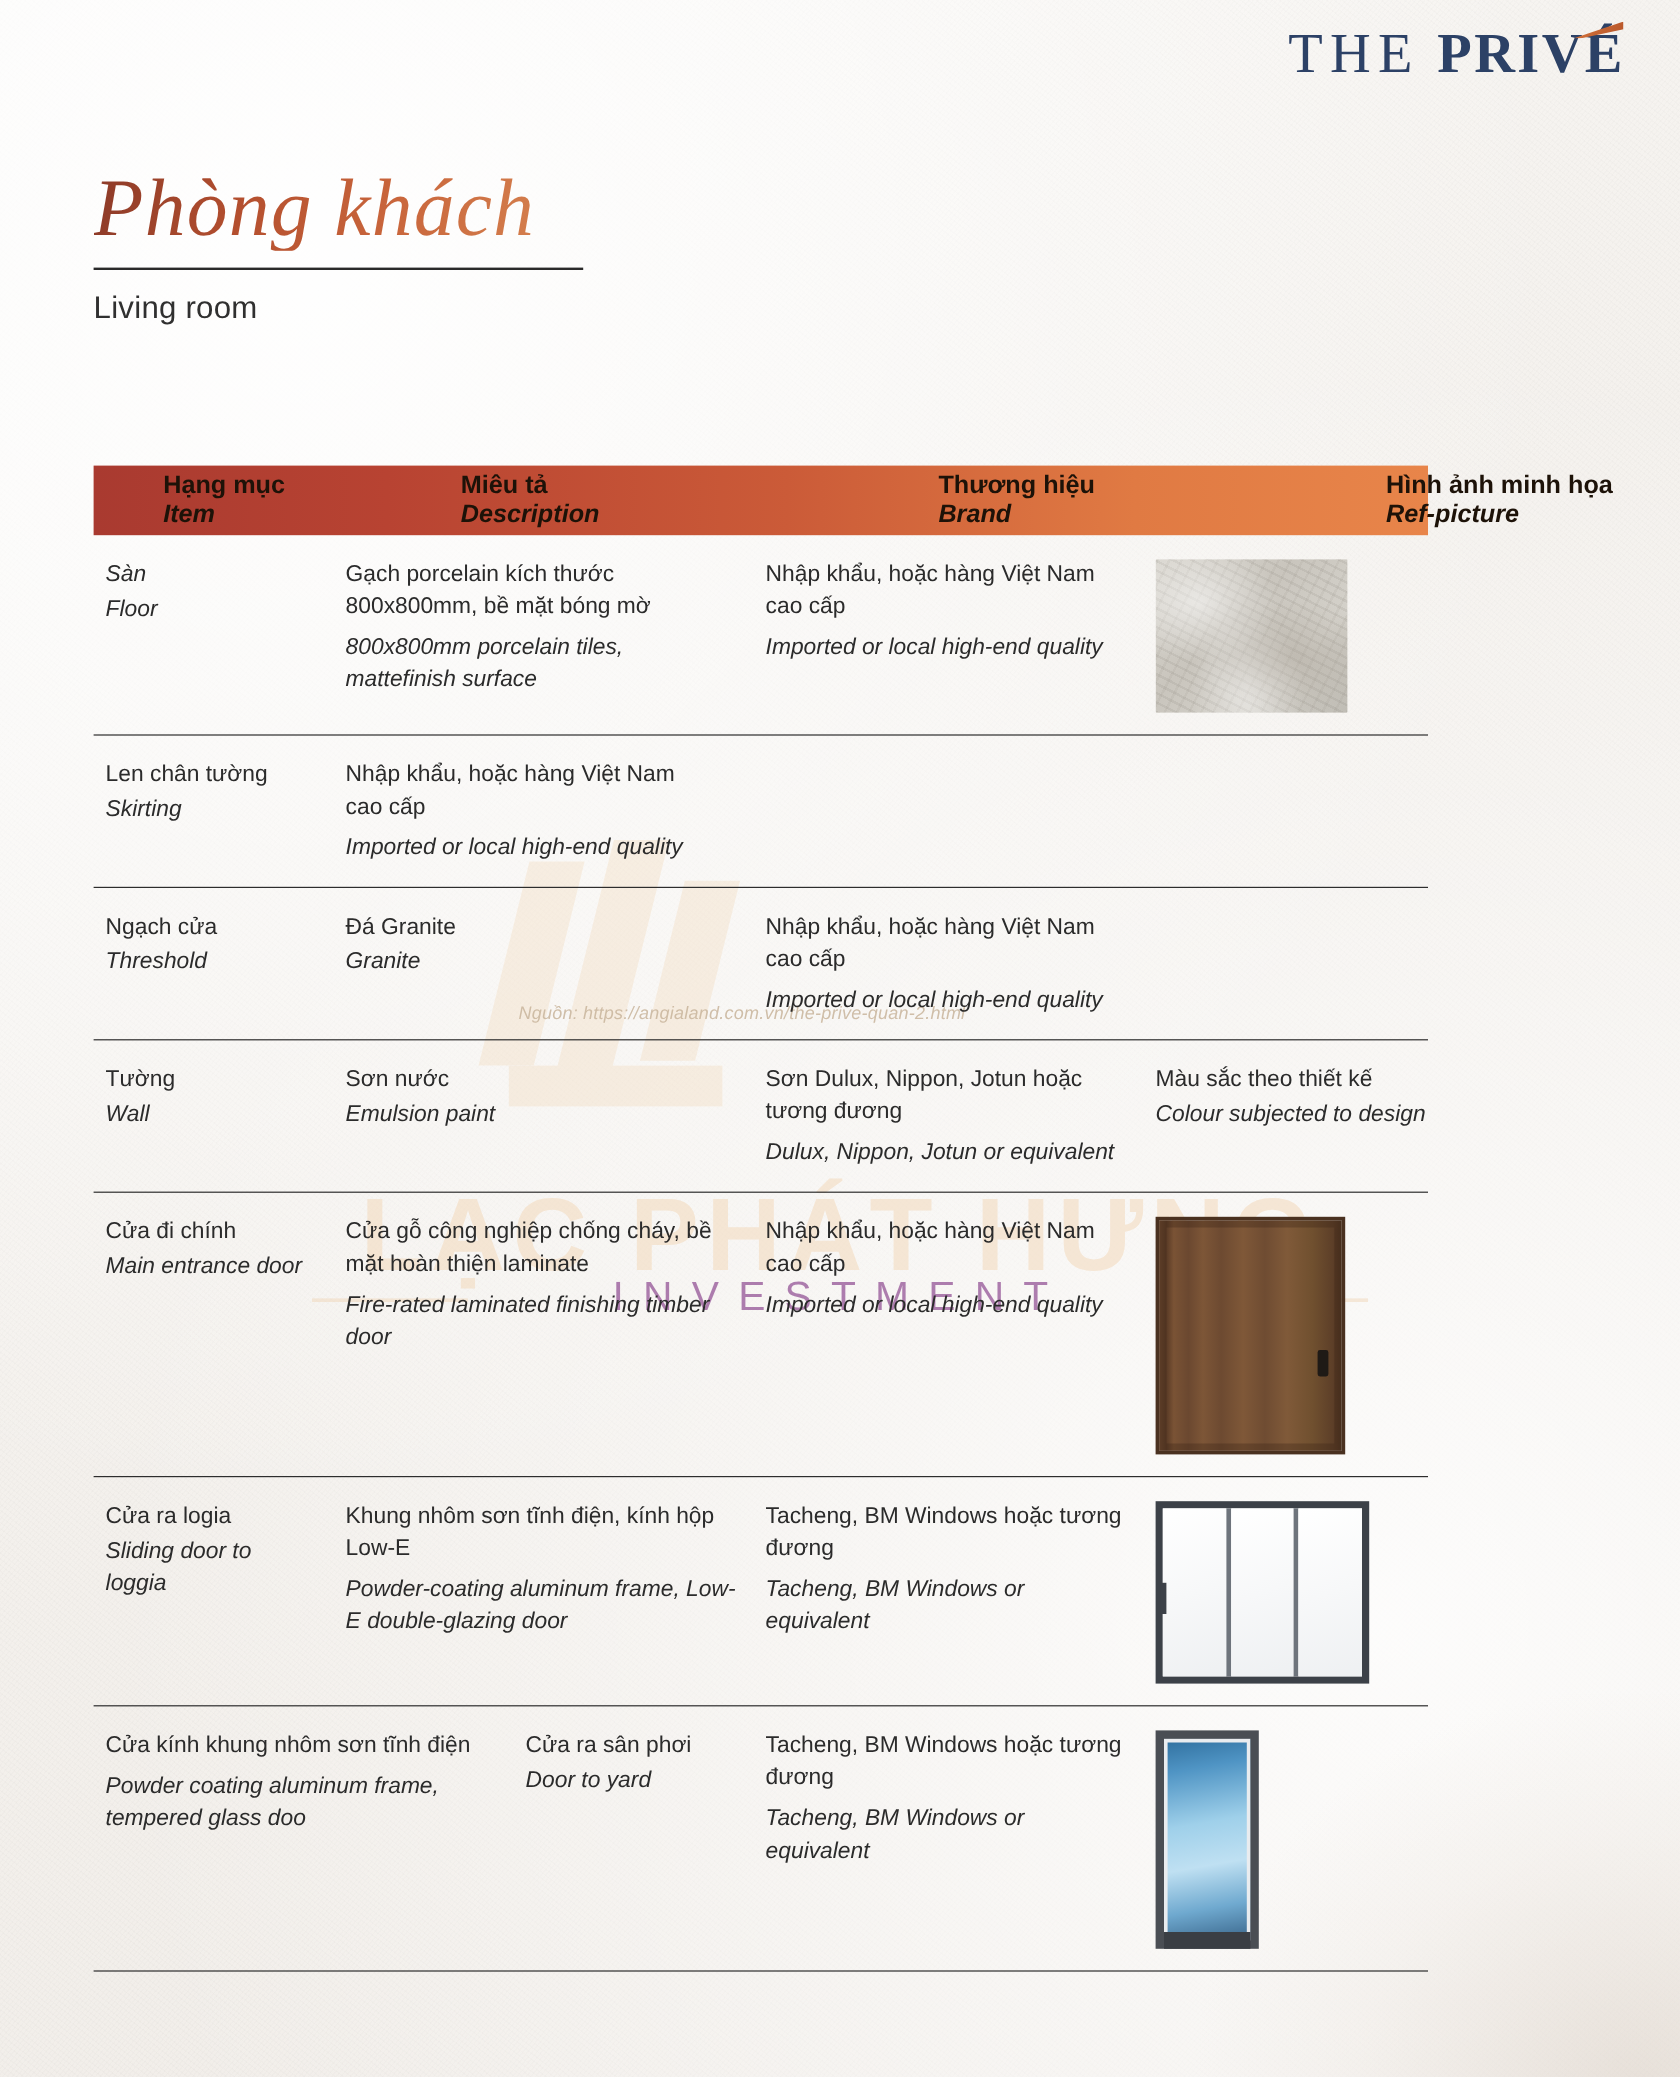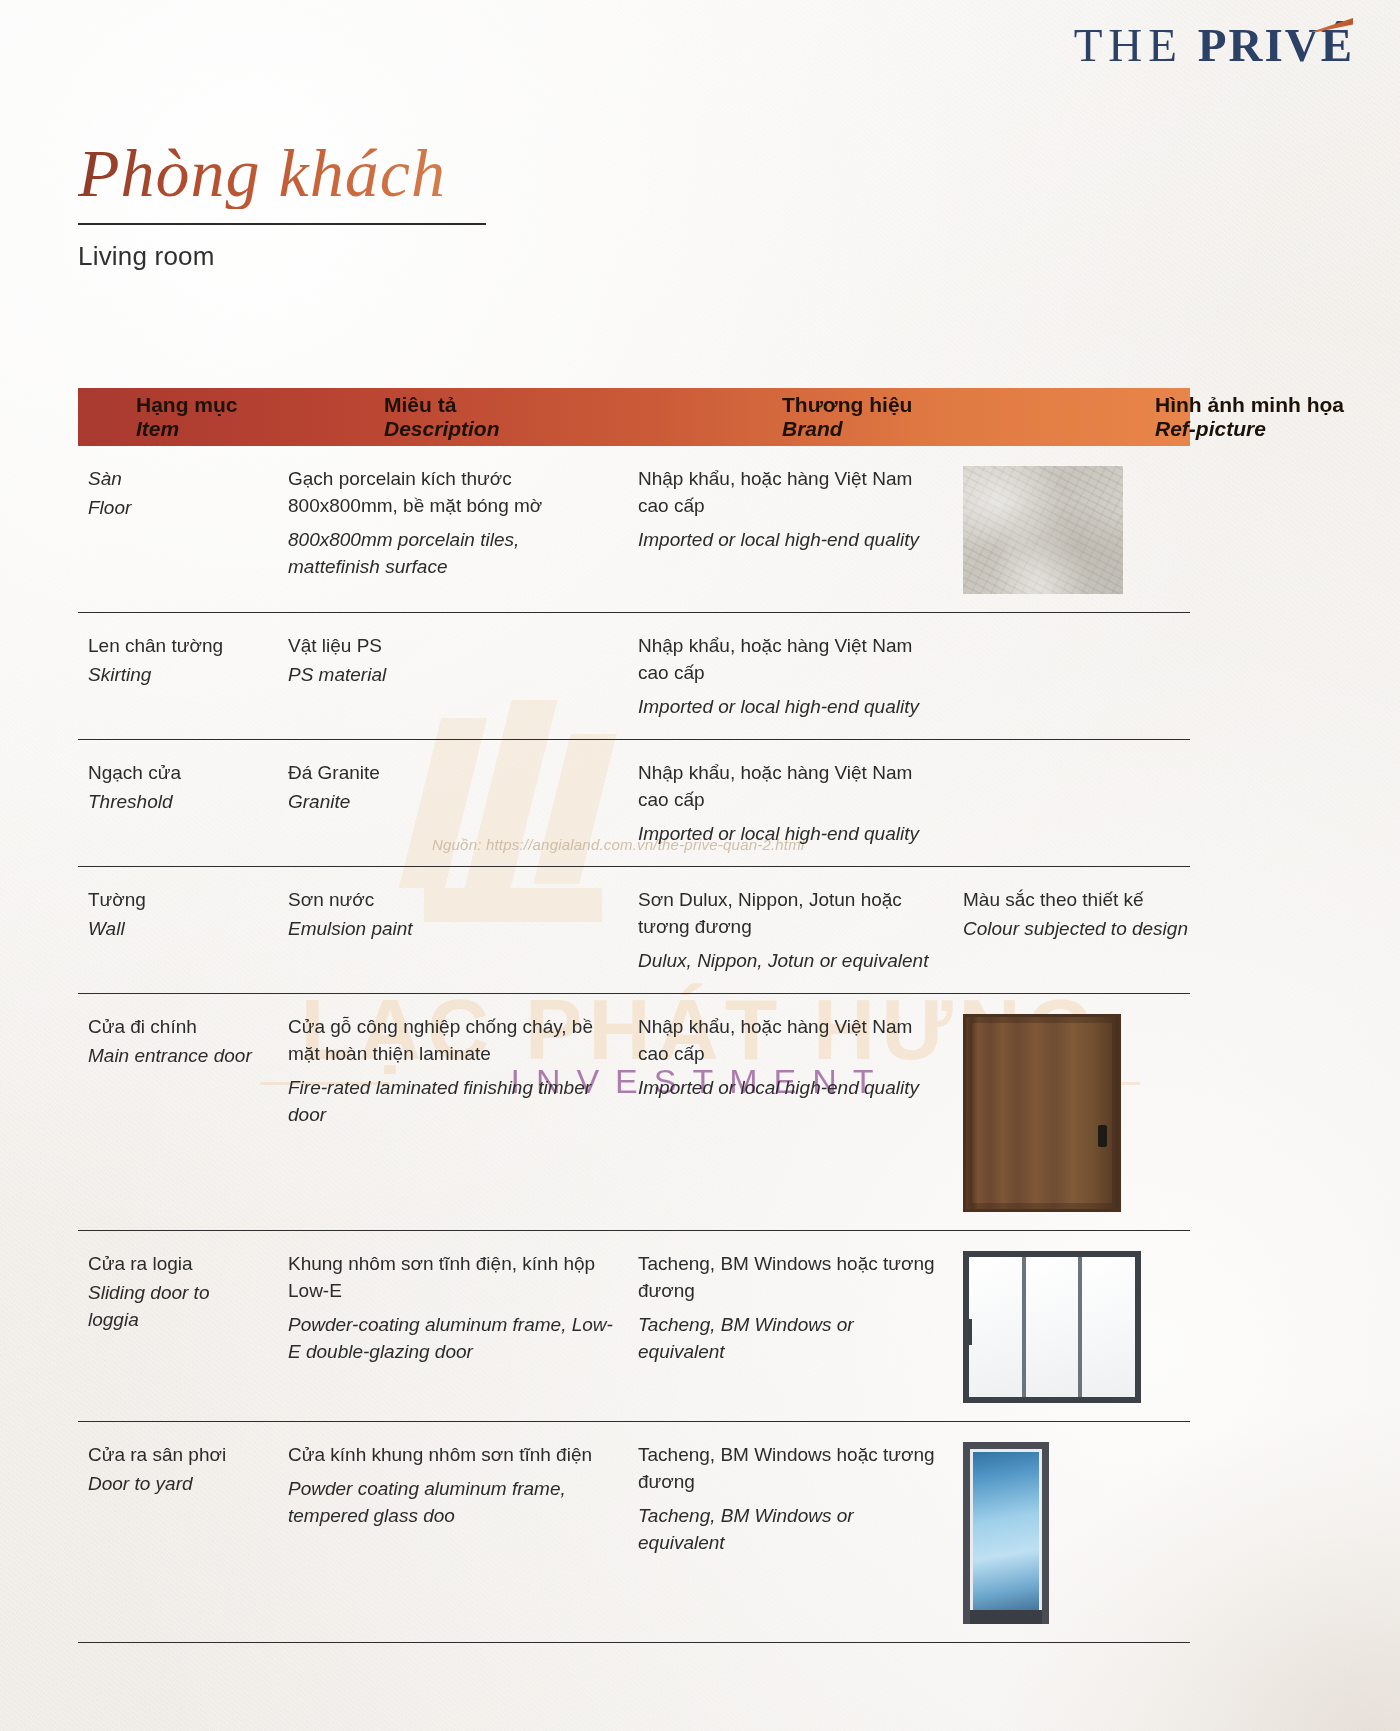--- a/index.html
+++ b/index.html
@@ -390,24 +390,20 @@
     <div class="cell-pic col-pic pic">
       <div class="pic-tile"></div>
     </div>
   </div>
 
   <div class="row">
     <div class="cell col-item">
       <div class="vi">Len chân tường</div>
       <div class="en">Skirting</div>
     </div>
-    <div class="cell col-desc">
-      <div class="vi">Vật liệu PS</div>
-      <div class="en">PS material</div>
-    </div>
     <div class="cell col-brand">
       <div class="vi">Nhập khẩu, hoặc hàng Việt Nam cao cấp</div>
       <div class="en gap">Imported or local high-end quality</div>
     </div>
     <div class="cell-pic col-pic pic"></div>
   </div>
 
   <div class="row">
     <div class="cell col-item">
       <div class="vi">Ngạch cửa</div>
@@ -477,28 +473,28 @@
     <div class="cell-pic col-pic pic">
       <div class="pic-slider">
         <div class="pane"></div>
           <div class="pane"></div>
           <div class="pane"></div>
       </div>
     </div>
   </div>
 
   <div class="row">
-    <div class="cell col-item">
-      <div class="vi">Cửa ra sân phơi</div>
-      <div class="en">Door to yard</div>
-    </div>
     <div class="cell col-desc">
       <div class="vi">Cửa kính khung nhôm sơn tĩnh điện</div>
       <div class="en gap">Powder coating aluminum frame, tempered glass doo</div>
     </div>
+    <div class="cell col-item">
+      <div class="vi">Cửa ra sân phơi</div>
+      <div class="en">Door to yard</div>
+    </div>
     <div class="cell col-brand">
       <div class="vi">Tacheng, BM Windows hoặc tương đương</div>
       <div class="en gap">Tacheng, BM Windows or equivalent</div>
     </div>
     <div class="cell-pic col-pic pic">
       <div class="pic-window"></div>
     </div>
   </div>
 
 </div>

